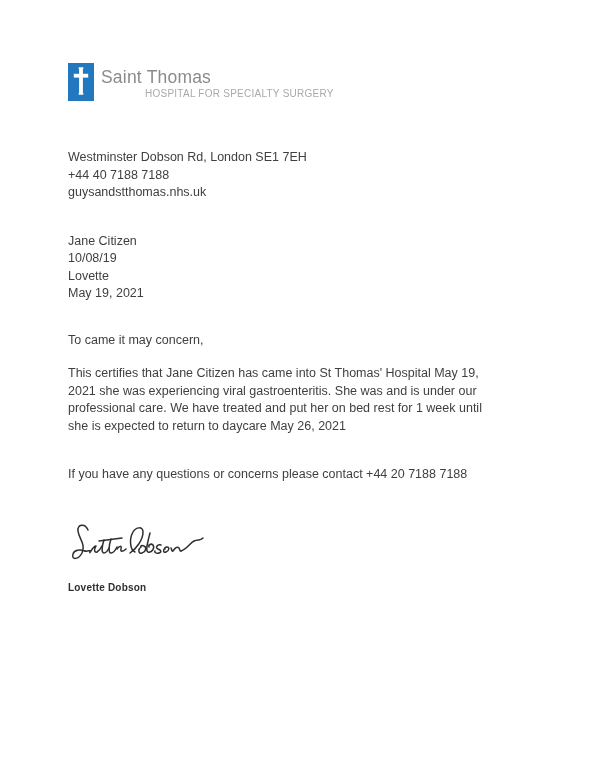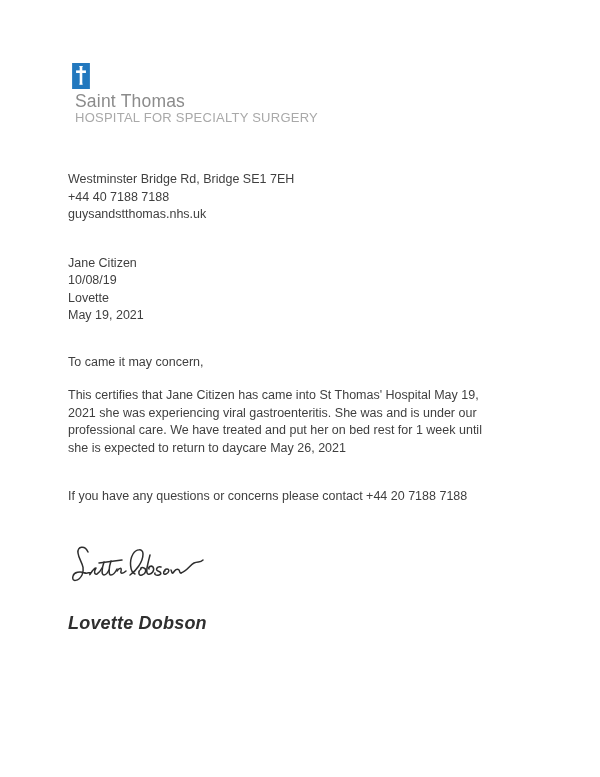--- a/index.html
+++ b/index.html
@@ -9,46 +9,45 @@
     background:#ffffff;
     font-family:"Liberation Sans", sans-serif;
     color:#3f3f3f;
     overflow:hidden;
   }
   .content {
     position:absolute; left:68px; top:0; width:480px;
     filter: blur(0.2px);
   }
   
-  .logo-row { margin-top:63px; display:flex; align-items:flex-start;flex-direction:column; }
+  .logo-row { margin-top:63px; display:flex; align-items:center; }
   .logo-tile {
     width:26px; height:38px; flex:0 0 26px;
     display:block;
   }
   .logo-text { margin-left:7px; padding-top:3px; }
   .logo-name { font-size:17.5px; letter-spacing:0.2px; line-height:19px; }
-  .logo-tagline { font-size:13px; letter-spacing:0.25px; line-height:11px; margin-top:1px; }
+  .logo-tagline { font-size:10px; letter-spacing:0.25px; line-height:11px; margin-top:1px;margin-left:44px; }
   
   .line { font-size:12.5px; line-height:17.5px; white-space:nowrap; }
   .block-contact { margin-top:48px; }
   .block-patient { margin-top:31px; }
   .salutation { margin-top:29px; }
   .paragraph {
     margin-top:16px;
     font-size:12.5px; line-height:17.5px;
     white-space:pre-line;
   }
   .contact-line { margin-top:31px; }
   
   .signature-svg { display:block; margin-top:36px; margin-left:-2px; }
   .signer-name {
-    margin-top:19px;
-    font-size:18px; font-weight:bold; color:#2f2f2f;
+    margin-top:10px;
+    font-size:10px; font-weight:bold; color:#2f2f2f;
     letter-spacing:0.2px;
-    font-style:italic;
   }
 </style>
 </head>
 <body>
 
 <div class="page">
   <div class="content">
 
     <div class="logo-row">
       <svg class="logo-tile" viewBox="0 0 26 38" xmlns="http://www.w3.org/2000/svg" aria-hidden="true">
@@ -58,21 +57,21 @@
         <rect x="10.5" y="4.5" width="5" height="1.2" fill="#ffffff"></rect>
         <rect x="10.5" y="30.3" width="5" height="1.2" fill="#ffffff"></rect>
       </svg>
       <div class="logo-text">
         <div class="logo-name" style="color:#8b8b8b">Saint Thomas</div>
         <div class="logo-tagline" style="color:#a9a9a9">HOSPITAL FOR SPECIALTY SURGERY</div>
       </div>
     </div>
 
     <div class="block-contact">
-      <div class="line">Westminster Bridge Rd, Bridge SE1 7EH</div>
+      <div class="line">Westminster Dobson Rd, London SE1 7EH</div>
       <div class="line">+44 40 7188 7188</div>
       <div class="line">guysandstthomas.nhs.uk</div>
     </div>
 
     <div class="block-patient">
       <div class="line">Jane Citizen</div>
       <div class="line">10/08/19</div>
       <div class="line">Lovette</div>
       <div class="line">May 19, 2021</div>
     </div>

